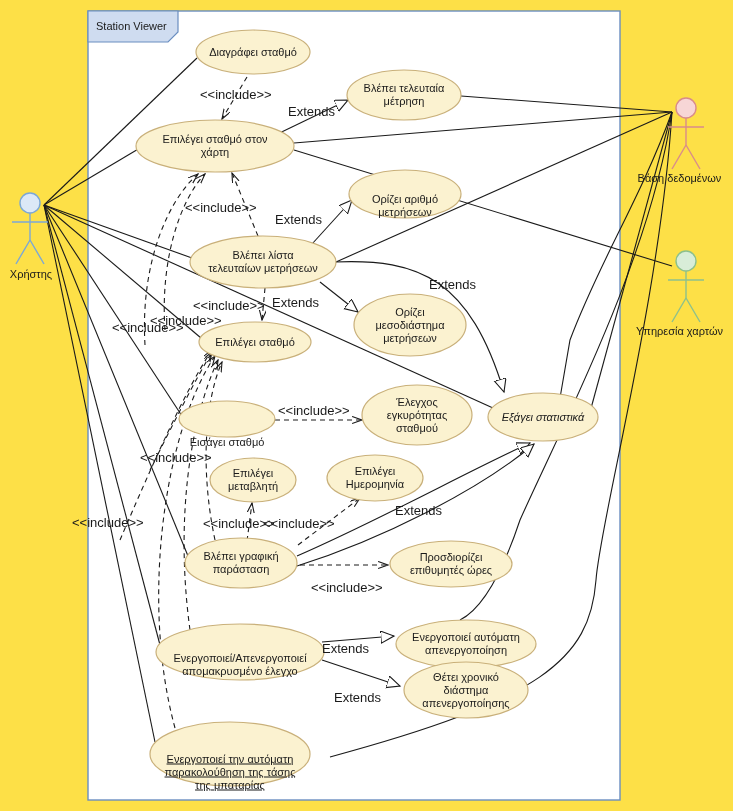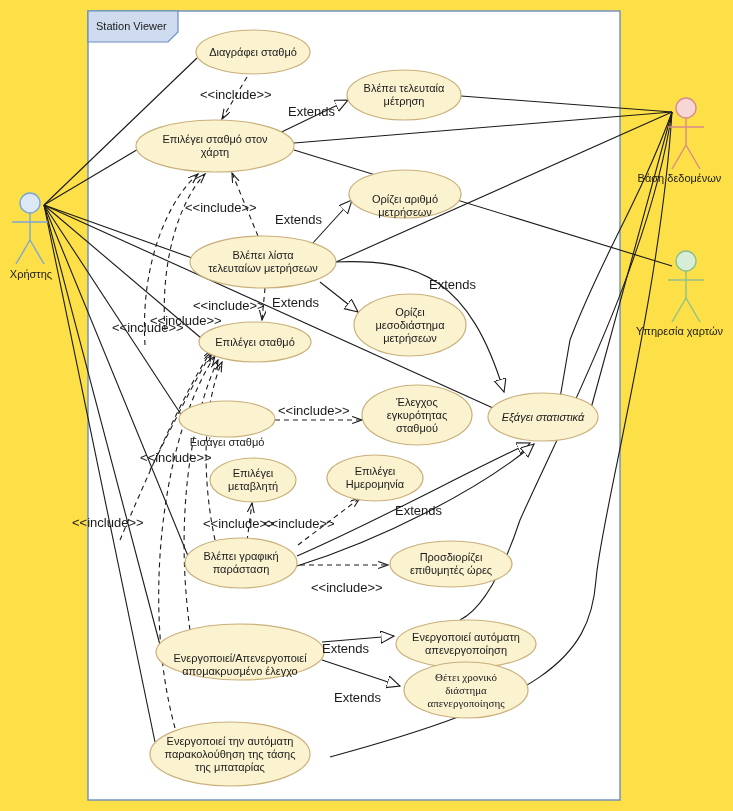--- a/index.html
+++ b/index.html
@@ -186,24 +186,24 @@
       <div class="uc-label" style="left: 331px; width: 88px; top: 478px; transform: translateY(-50%);">Επιλέγει
 Ημερομηνία</div>
       <div class="uc-label" style="left: 189px; width: 104px; top: 563px; transform: translateY(-50%);">Βλέπει γραφική
 παράσταση</div>
       <div class="uc-label" style="left: 394px; width: 114px; top: 564px; transform: translateY(-50%);">Προσδιορίζει
 επιθυμητές ώρες</div>
       <div class="uc-label" style="left: 160px; width: 160px; top: 652px; transform: translateY(-50%); margin-top: 13px;">Ενεργοποιεί/Απενεργοποιεί
 απομακρυσμένο έλεγχο</div>
       <div class="uc-label" style="left: 400px; width: 132px; top: 644px; transform: translateY(-50%);">Ενεργοποιεί αυτόματη
 απενεργοποίηση</div>
-      <div class="uc-label" style="left: 408px; width: 116px; top: 690px; transform: translateY(-50%); font-family: Liberation Serif, serif;">Θέτει χρονικό
+      <div class="uc-label" style="left: 408px; width: 116px; top: 690px; transform: translateY(-50%);">Θέτει χρονικό
 διάστημα
 απενεργοποίησης</div>
-      <div class="uc-label" style="left: 154px; width: 152px; top: 754px; transform: translateY(-50%);">Ενεργοποιεί την αυτόματη
+      <div class="uc-label" style="left: 154px; width: 152px; top: 772px; transform: translateY(-50%); text-decoration: underline;">Ενεργοποιεί την αυτόματη
 παρακολούθηση της τάσης
 της μπαταρίας</div>
     </div>
   <div id="edge-labels">
       <div class="edge-label" style="left: 200px; top: 87px;">&lt;&lt;include&gt;&gt;</div>
       <div class="edge-label" style="left: 288px; top: 104px;">Extends</div>
       <div class="edge-label" style="left: 185px; top: 200px;">&lt;&lt;include&gt;&gt;</div>
       <div class="edge-label" style="left: 275px; top: 212px;">Extends</div>
       <div class="edge-label" style="left: 193px; top: 298px;">&lt;&lt;include&gt;&gt;</div>
       <div class="edge-label" style="left: 272px; top: 295px;">Extends</div>

